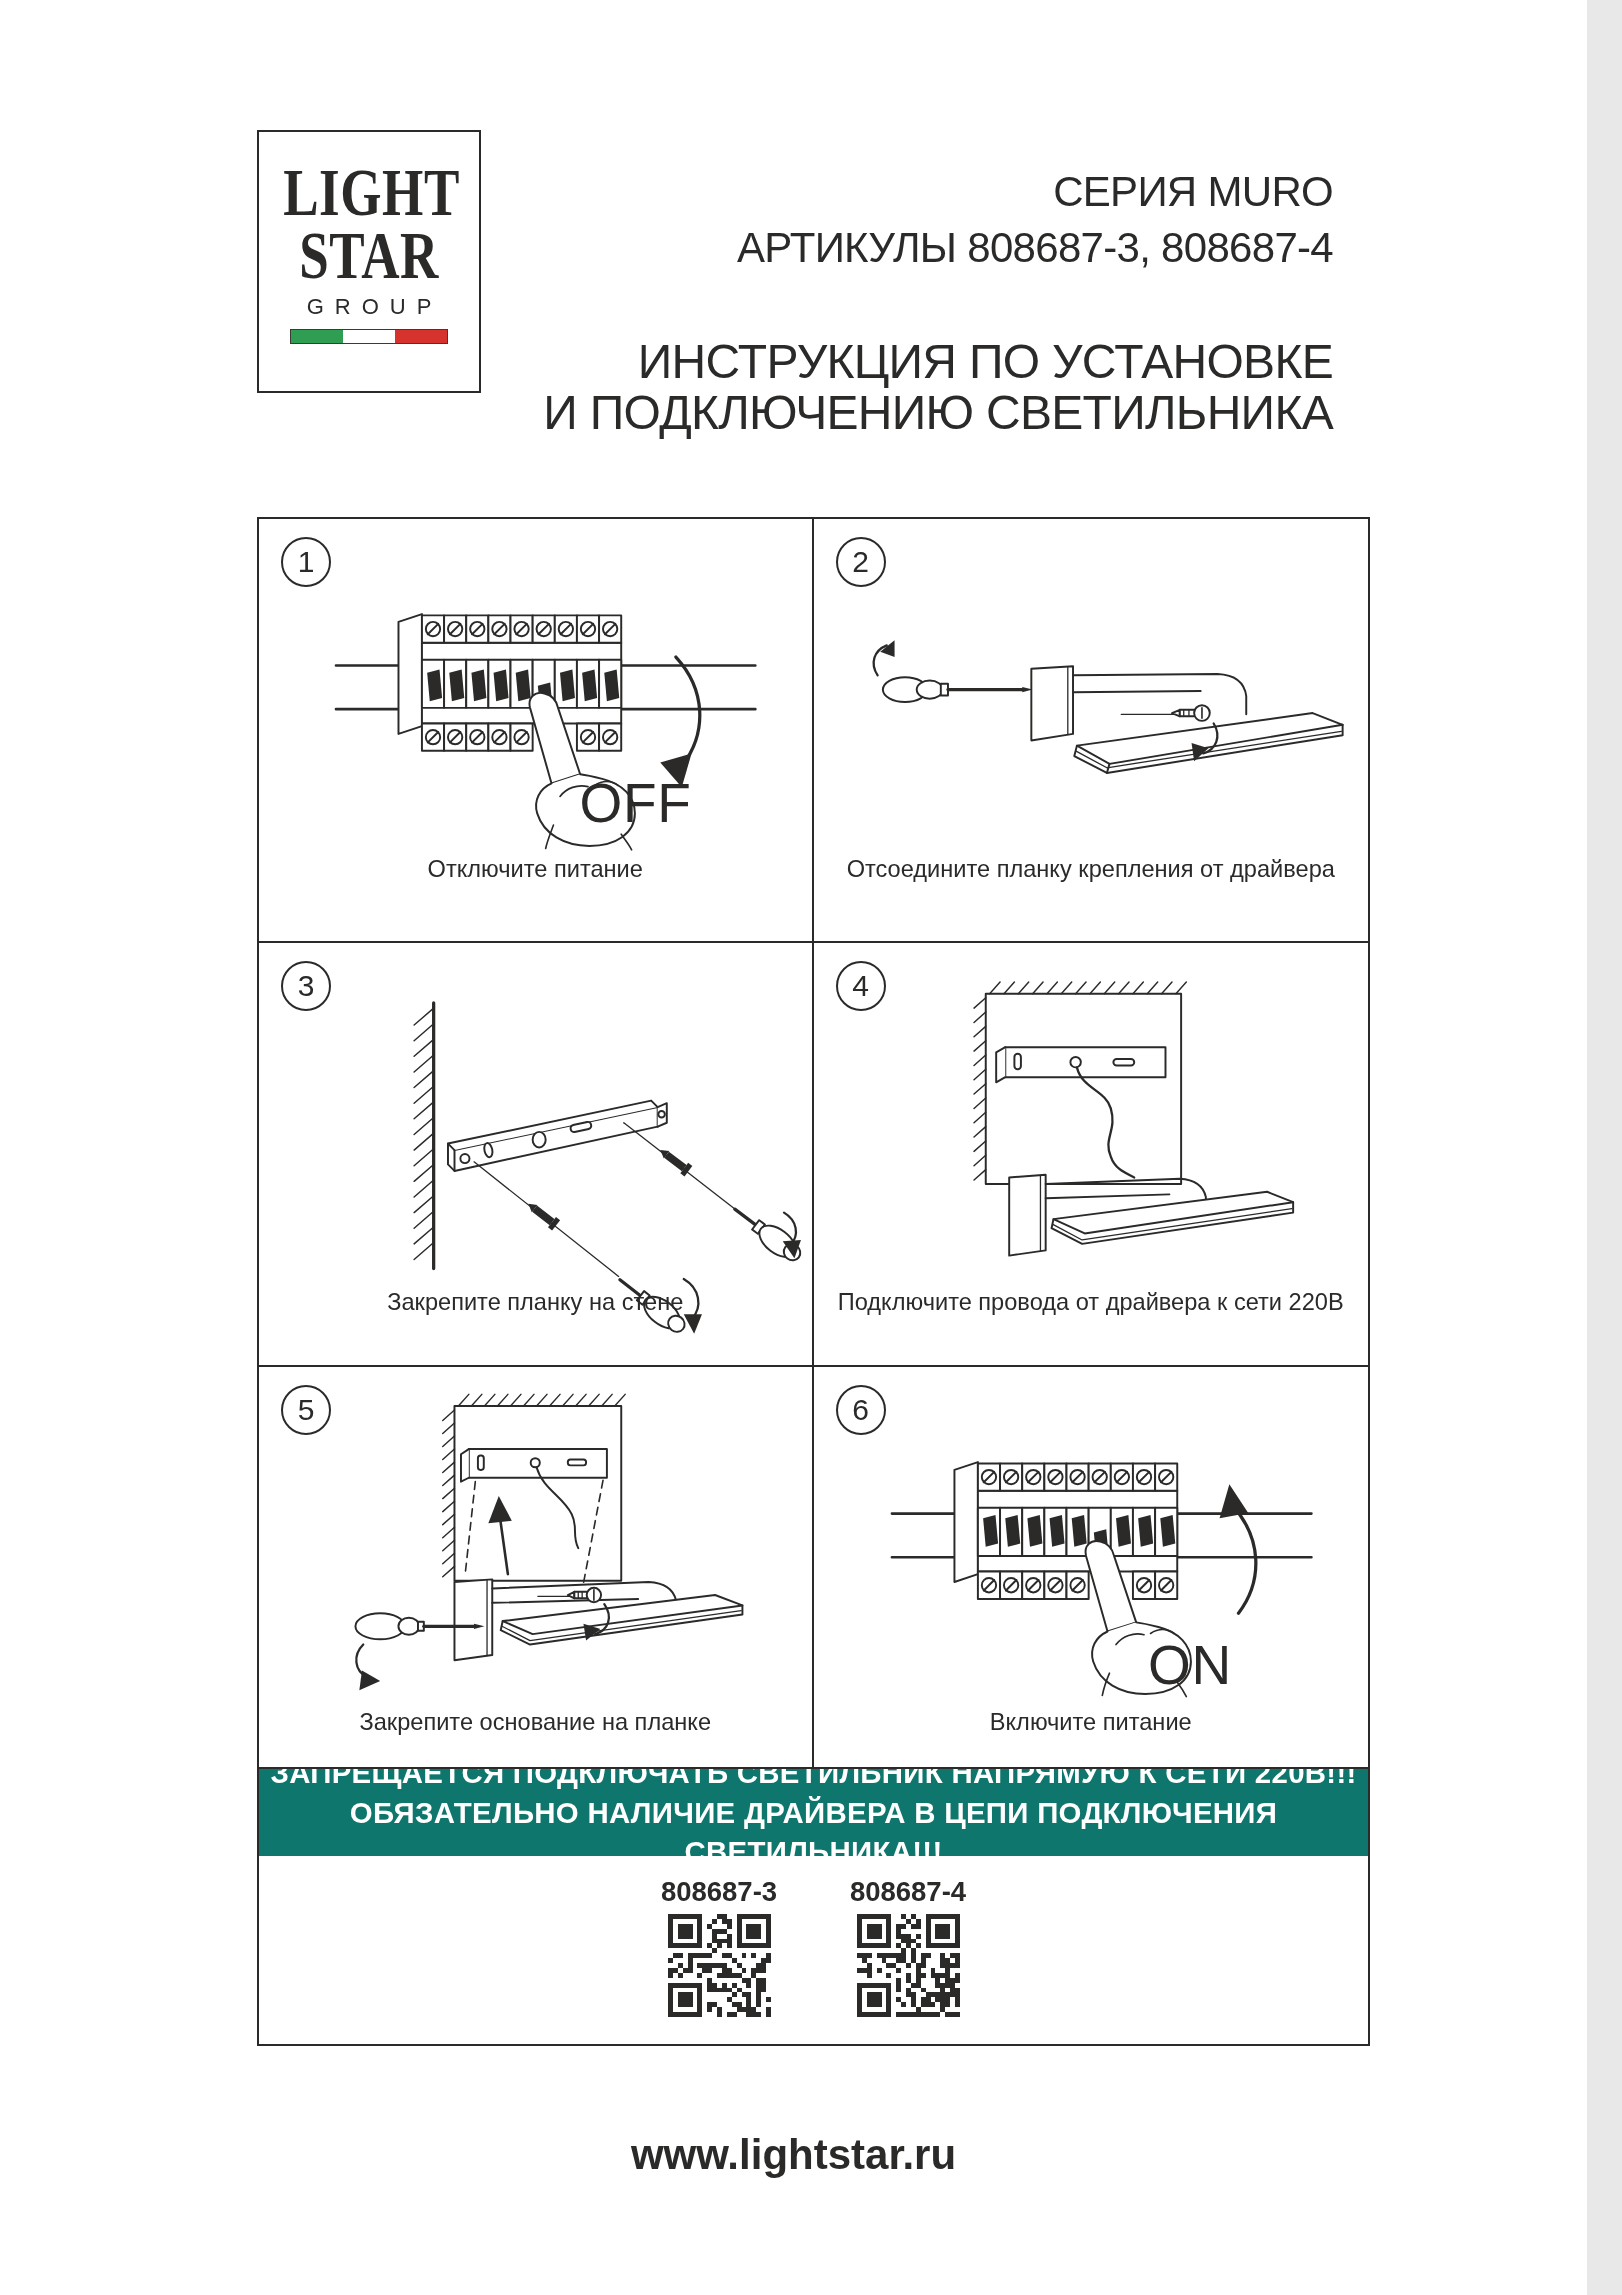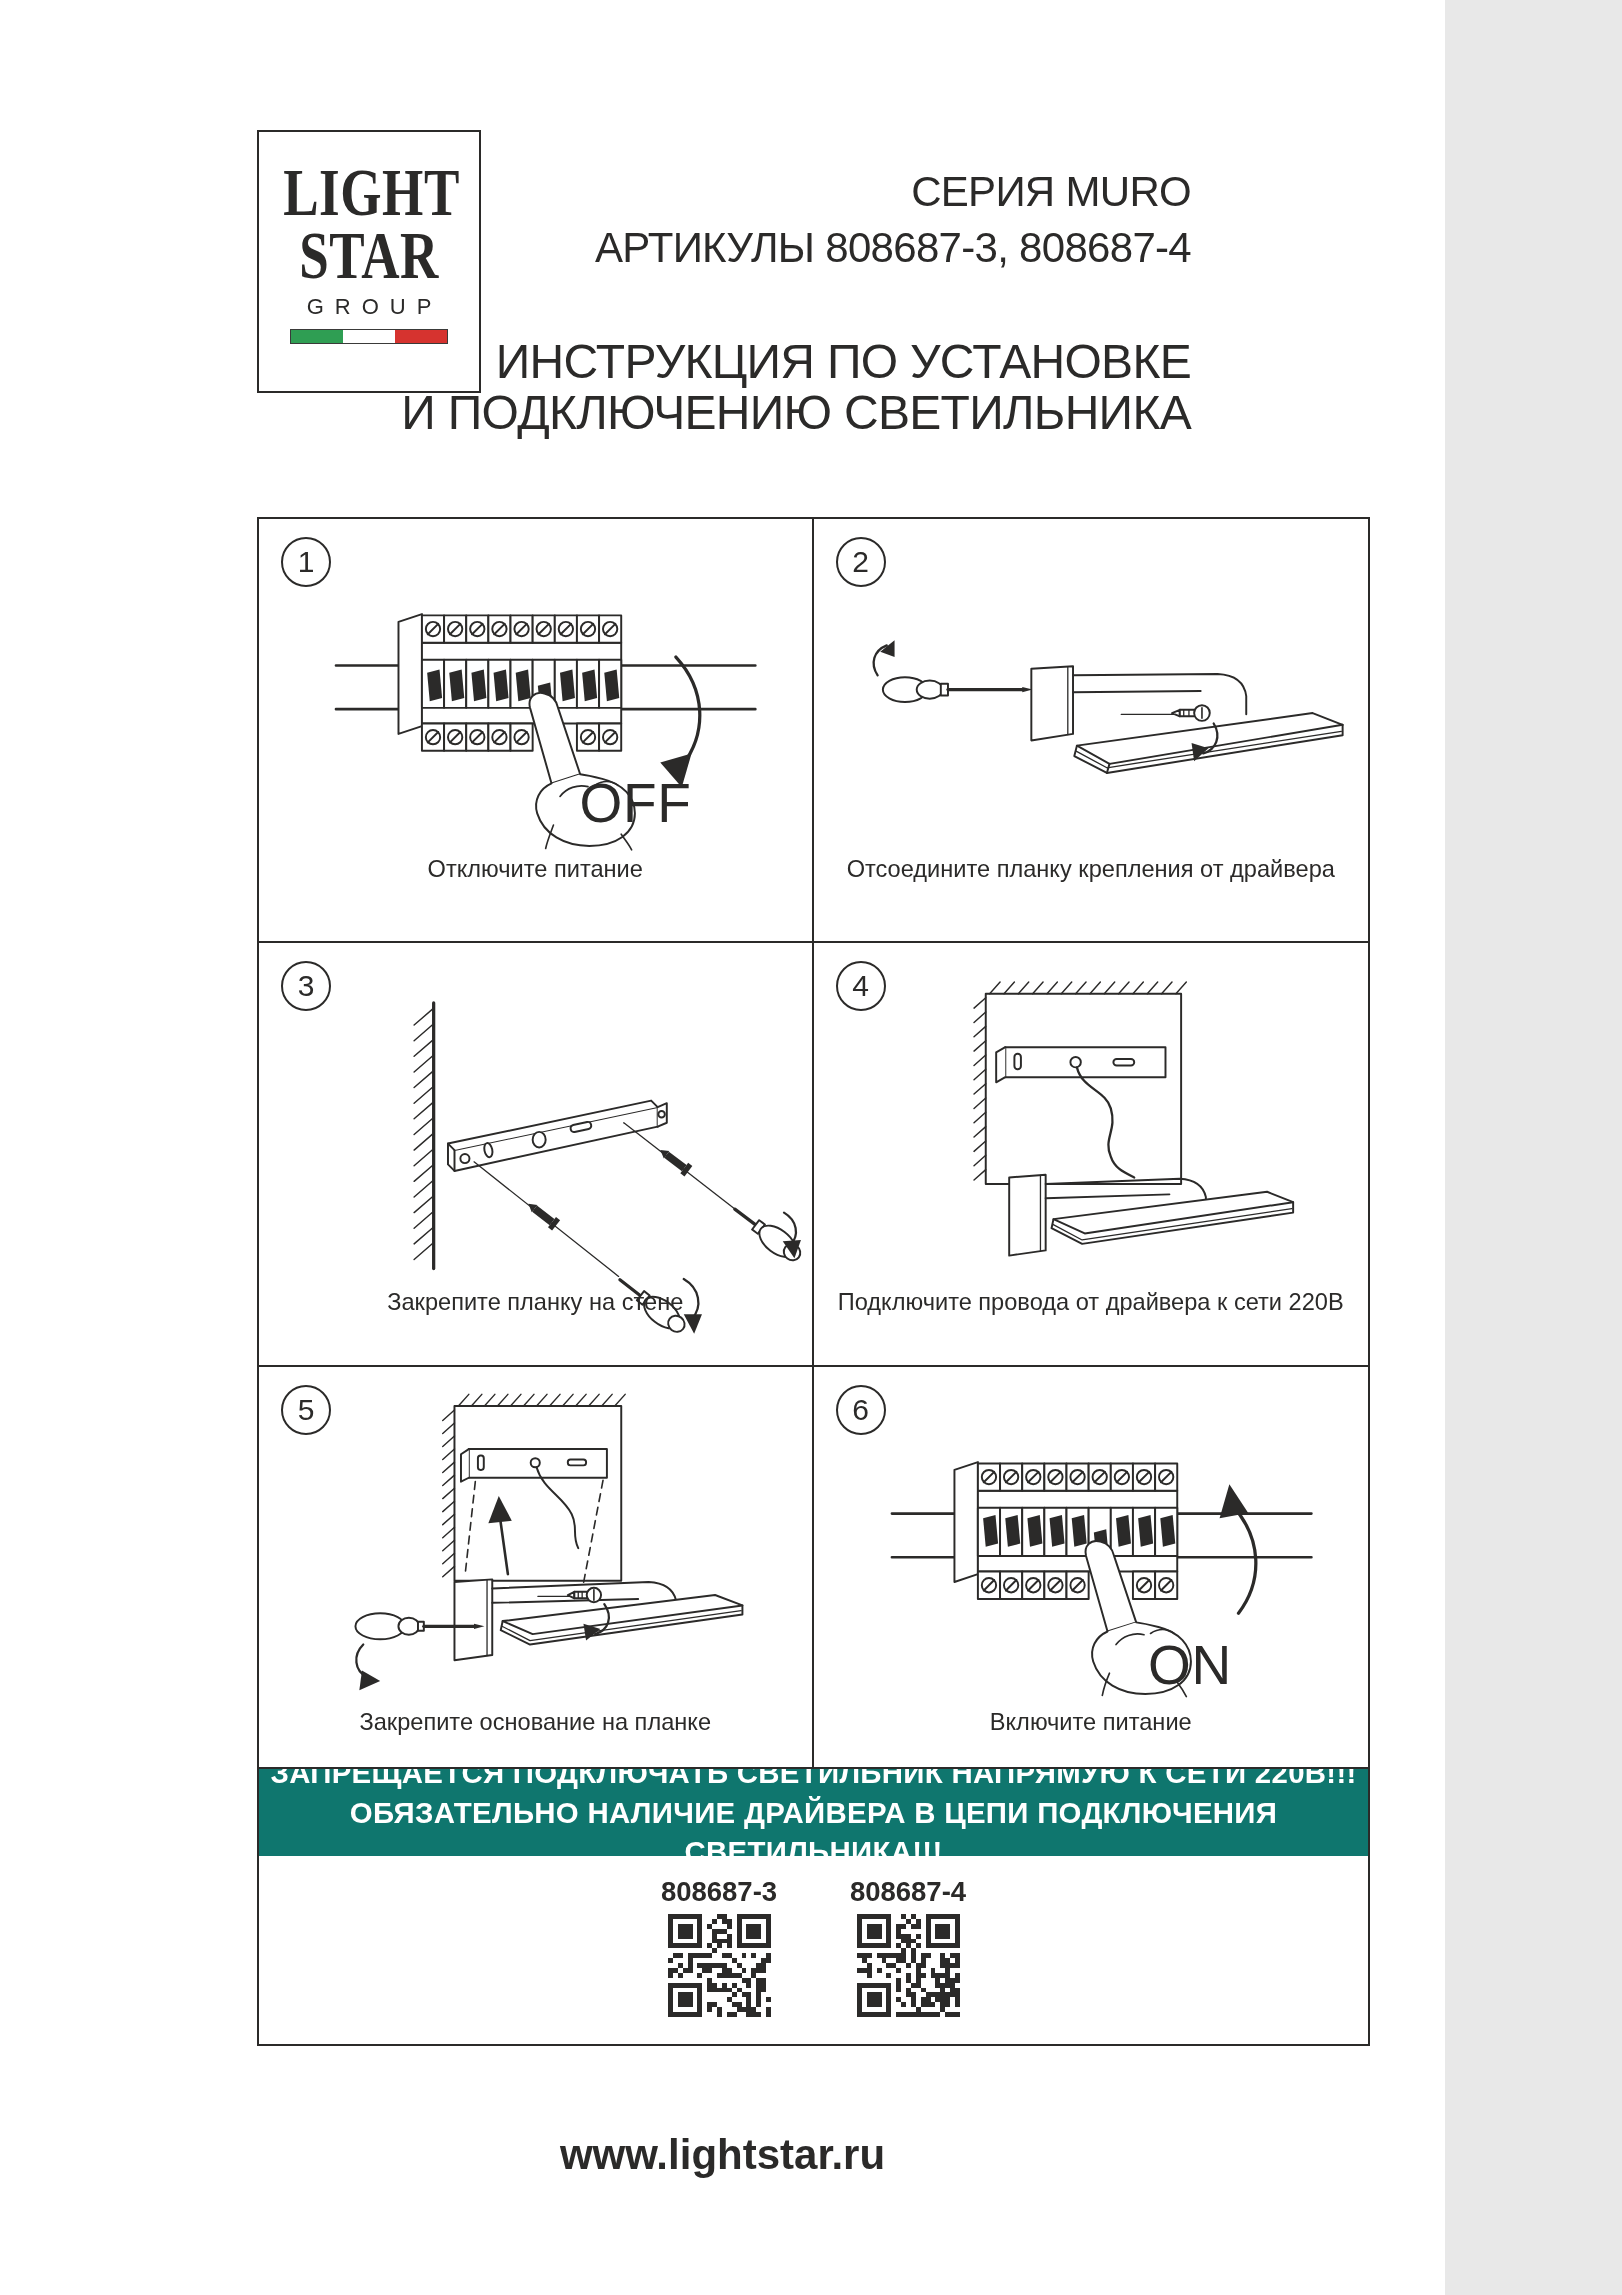--- a/index.html
+++ b/index.html
@@ -1,16 +1,16 @@
 <!DOCTYPE html>
 <html lang="ru" style="font-size:10.5px"><head>
 <meta charset="utf-8">
 <style>
   html,body{margin:0;padding:0;background:#e8e8e8;}
-  .page{position:relative;width:1445px;height:2295px;background:#ffffff;
+  .page{position:relative;width:1587px;height:2295px;background:#ffffff;
         font-family:"Liberation Sans","DejaVu Sans",sans-serif;color:#2b2a29;overflow:hidden;}
   
   .logo-box{position:absolute;left:257px;top:130px;width:224px;height:263px;
             border:2.6px solid #2b2a29;box-sizing:border-box;text-align:center;padding-top:29px;}
   .logo-word{font-family:"Liberation Serif","DejaVu Serif",serif;font-weight:700;
              font-size:68px;line-height:.92;letter-spacing:0.7px;transform:scaleX(.78);transform-origin:center;}
   .logo-group{font-size:22px;font-weight:400;letter-spacing:11px;padding-left:11px;margin-top:7.9px;color:#2b2a29;}
   .flag{width:156px;height:12.4px;margin:9.2px auto 0;display:flex;border:1.3px solid #3a3a39;box-sizing:content-box;}
   .flag>i{flex:1;}
   .flag .f-green{background:#2f9e53;}

